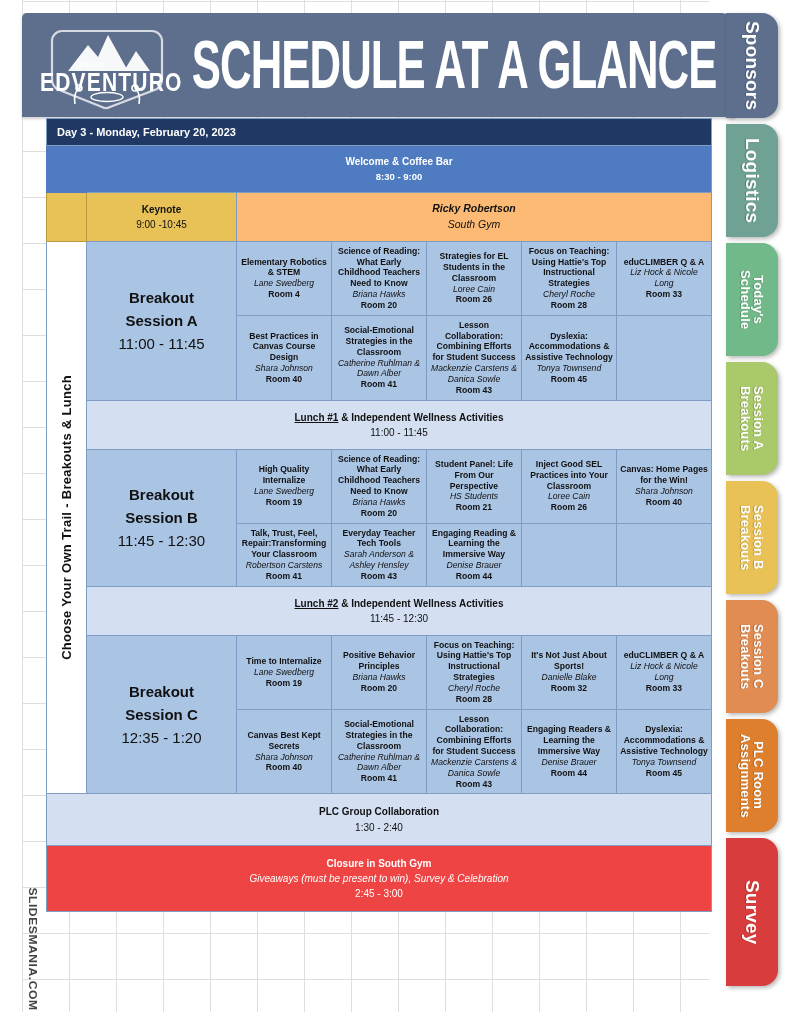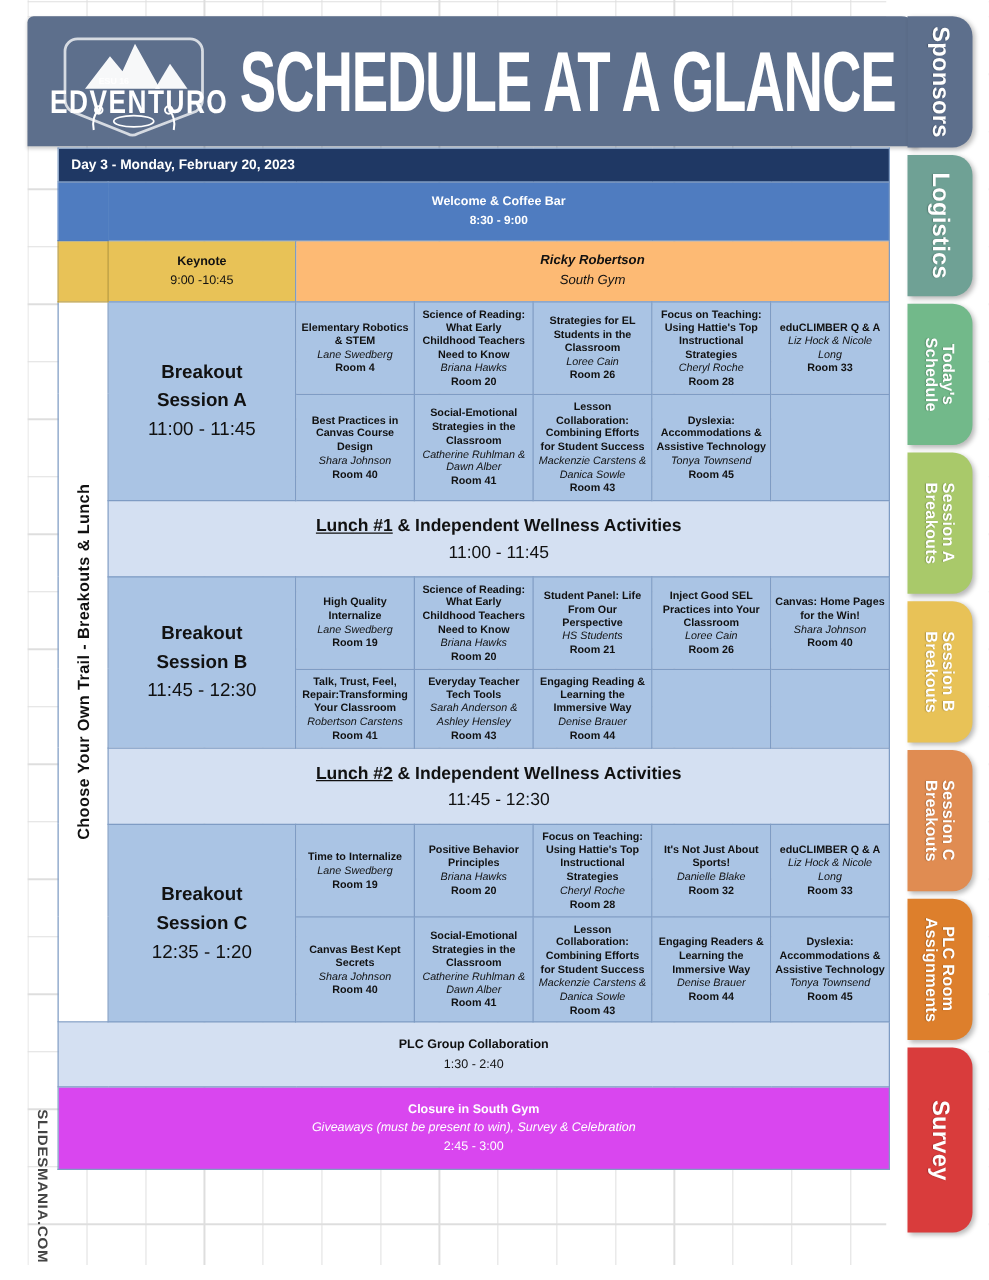--- a/index.html
+++ b/index.html
@@ -128,30 +128,30 @@
                  font-size: 15px; line-height: 1.55; padding: 4px 2px; }
   .c-sesslabel .sub { font-weight: normal; }
 
   .c-sess { background: #aac4e4; text-align: center; padding: 4px 3px;
             line-height: 1.26; font-size: 8.6px; }
   .c-sess .t { font-weight: bold; display: block; }
   .c-sess .p { font-style: italic; display: block; }
   .c-sess .r { font-weight: bold; display: block; }
   .c-sess-empty { background: #aac4e4; }
 
-  .c-lunch { background: #d4e0f2; text-align: center; font-size: 14px;
+  .c-lunch { background: #d4e0f2; text-align: center; font-size: 10px;
              line-height: 1.5; padding: 9px 4px; font-weight: bold; }
   .c-lunch u { text-decoration: underline; }
   .c-lunch .sub { font-weight: normal; }
 
   .c-plc { background: #d4e0f2; text-align: center; font-size: 10px;
            line-height: 1.55; padding: 10px 4px; }
   .c-plc .t { font-weight: bold; }
 
-  .c-closure { background: #d946ef; color: #ffffff; text-align: center;
+  .c-closure { background: #ef4444; color: #ffffff; text-align: center;
                font-size: 10px; line-height: 1.5; padding: 10px 4px; border-color:#1f3864; }
   .c-closure .t { font-weight: bold; }
   .c-closure .i { font-style: italic; }
 
   
   #watermark {
     position: absolute; left: 27px; top: 893px;
     writing-mode: vertical-rl;
     font-size: 11px; font-weight: bold; color: #444;
     letter-spacing: .5px;

